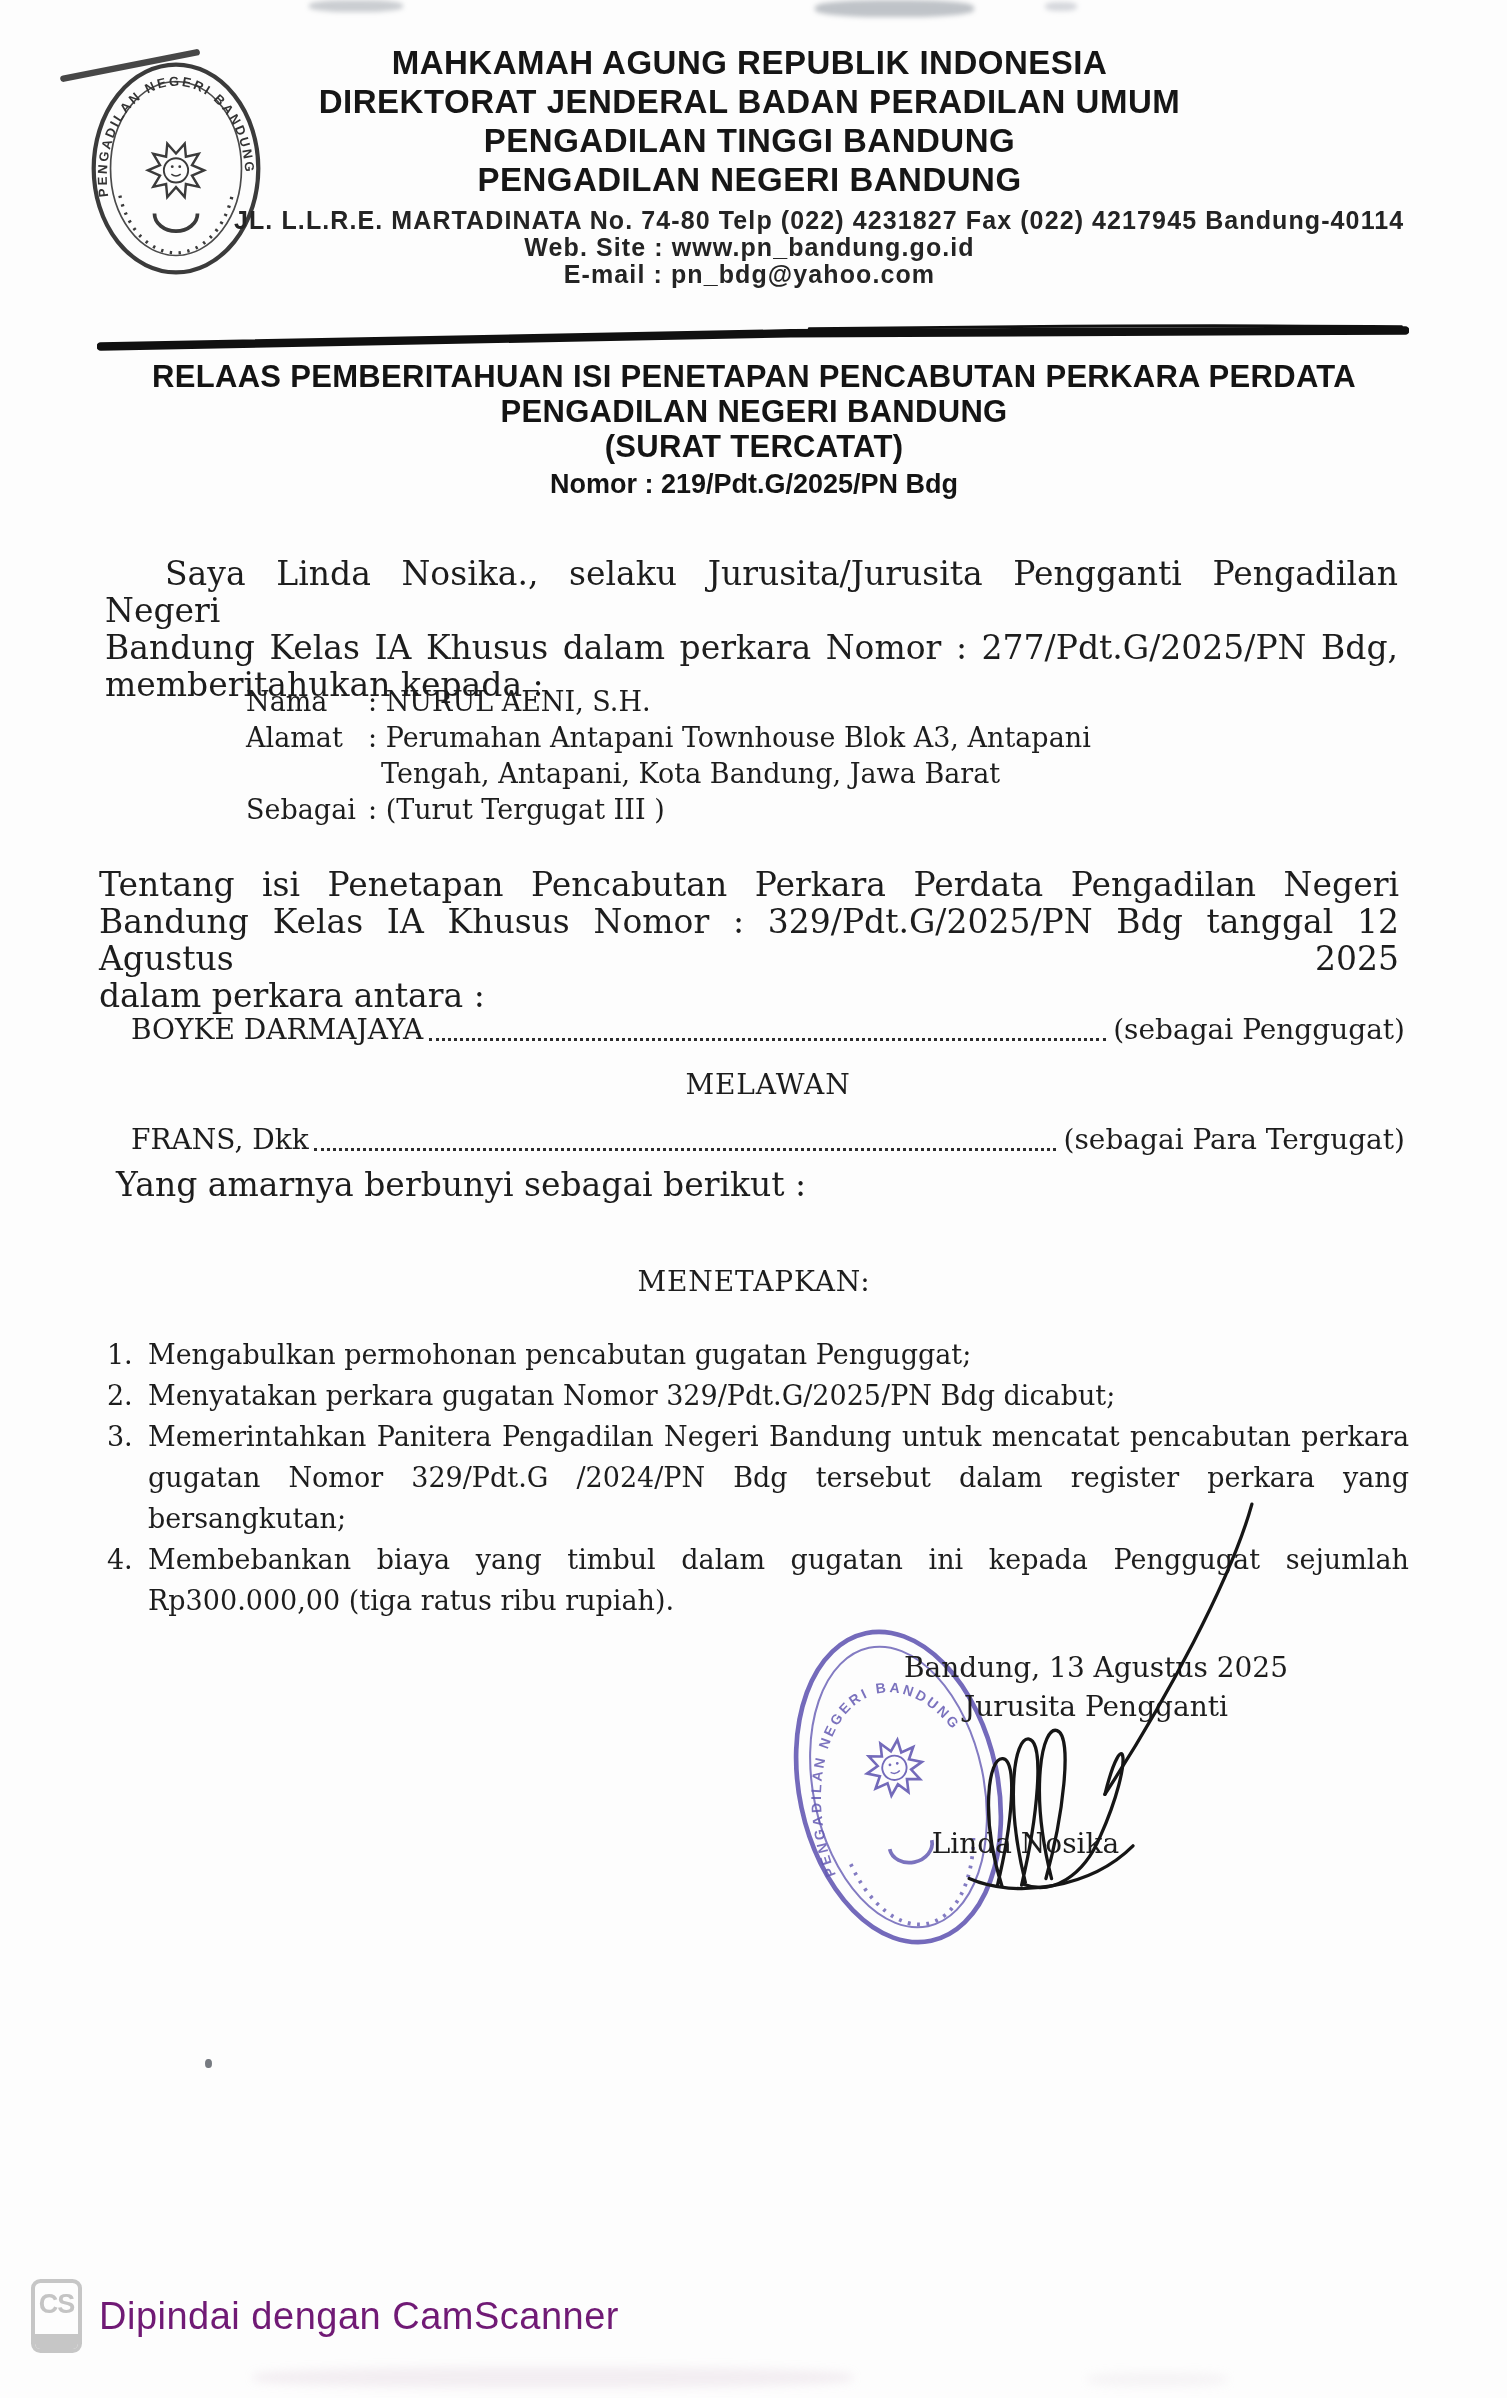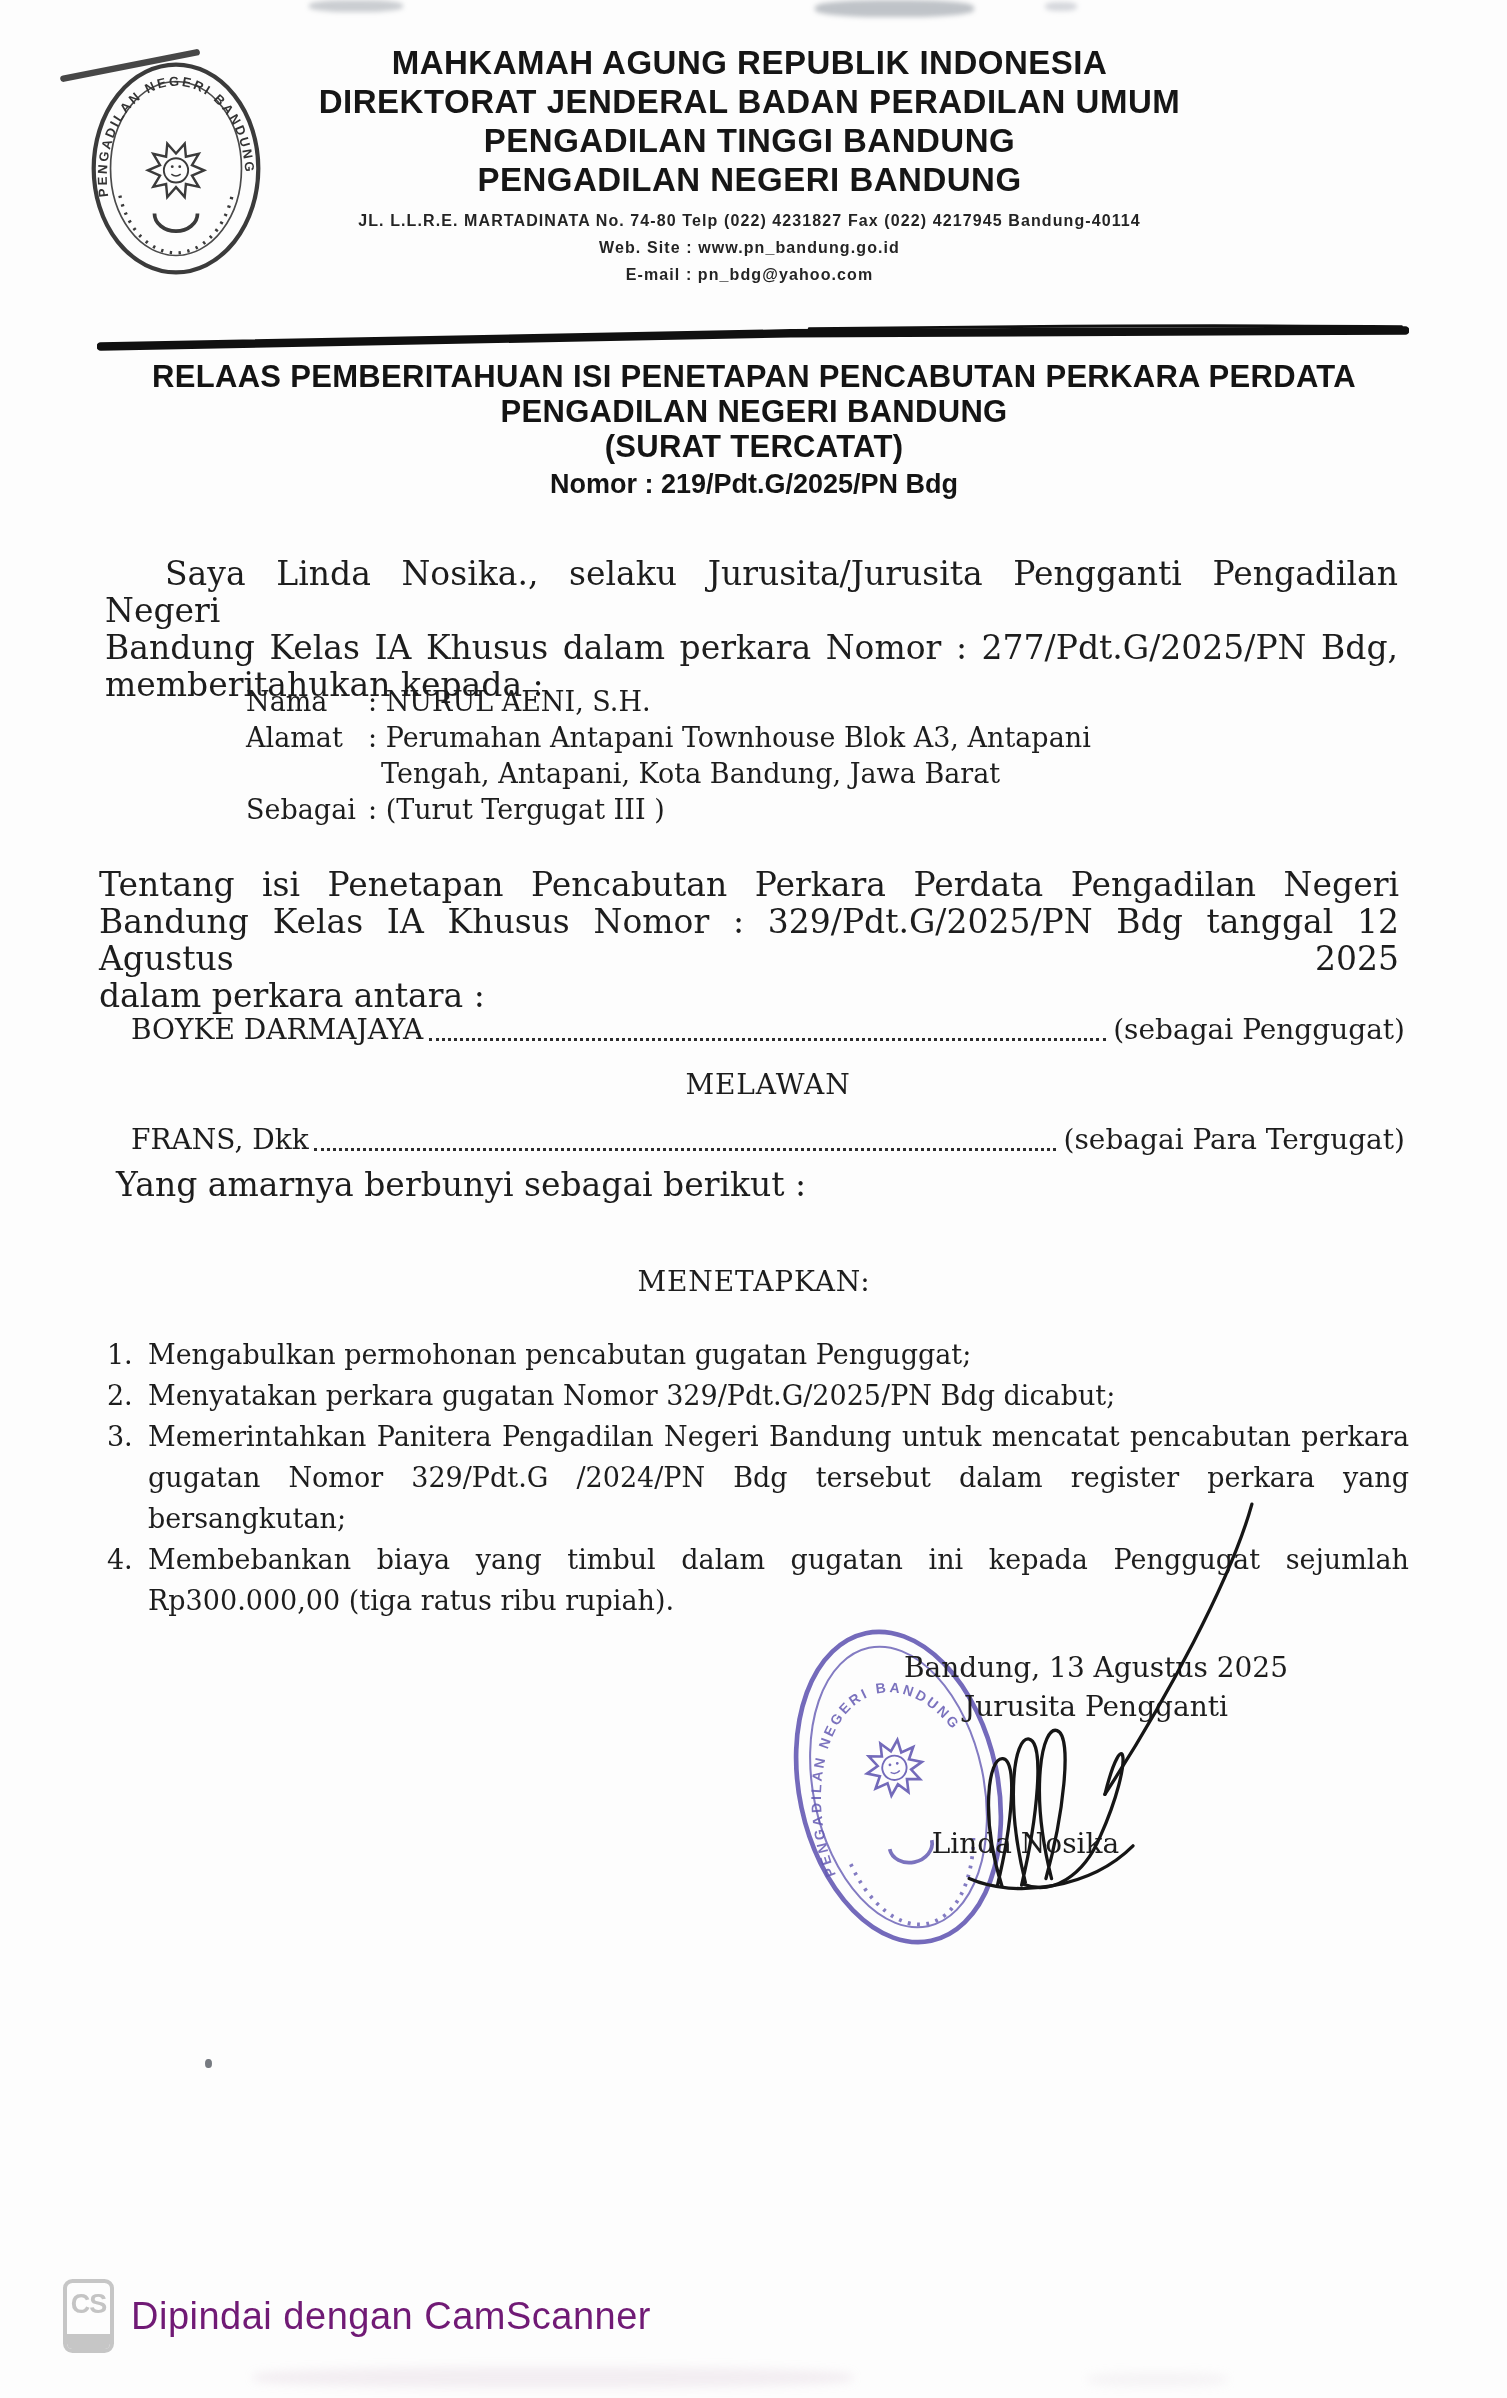--- a/index.html
+++ b/index.html
@@ -6,21 +6,21 @@
   #page{
     position:relative;width:1507px;height:2399px;margin:0 auto;
     background:#fdfdfd;overflow:hidden;
     font-family:"Liberation Sans",sans-serif;color:#1c1c1c;
   }
   
   .seal-wrap{position:absolute;left:89px;top:60px;width:174px;height:217px;}
   .pen-stroke{position:absolute;left:54px;top:43px;width:154px;height:45px;}
   .letterhead{position:absolute;left:234px;top:43px;width:1031px;text-align:center;}
   .lh-line{font-weight:bold;font-size:33px;line-height:39px;letter-spacing:0.5px;color:#161616;}
-  .lh-contact{margin-top:8.4px;font-weight:bold;font-size:16px;line-height:27px;letter-spacing:1.1px;color:#242424;}
+  .lh-contact{margin-top:8.4px;font-weight:bold;font-size:25px;line-height:27px;letter-spacing:1.1px;color:#242424;}
   .lh-contact div{white-space:nowrap;}
   .rule-wrap{position:absolute;left:97px;top:322px;width:1312px;height:32px;}
   
   .title-block{position:absolute;left:98px;top:359px;width:1312px;text-align:center;color:#141414;}
   .title-line{font-weight:bold;font-size:31px;line-height:35px;letter-spacing:0.3px;}
   .title-number{font-weight:bold;font-size:27px;line-height:34px;margin-top:2.8px;}
   
   .serif{font-family:"DejaVu Serif",serif;color:#1d1d1d;}
   .para{position:absolute;font-size:33px;line-height:37px;}
   .line-just{text-align:justify;text-align-last:justify;}
@@ -47,21 +47,21 @@
   .stamp-wrap{position:absolute;left:789px;top:1623px;width:219px;height:328px;
     transform:rotate(-12deg);opacity:.85;z-index:1;}
   .sign-date{position:absolute;left:871px;top:1651px;width:450px;text-align:center;
     font-size:28px;z-index:2;}
   .sign-role{position:absolute;left:871px;top:1690px;width:450px;text-align:center;
     font-size:28px;z-index:2;}
   .sign-name{position:absolute;left:871px;top:1827px;width:309px;text-align:center;
     font-size:28px;z-index:2;}
   .signature-wrap{position:absolute;left:913px;top:1476px;width:440px;height:440px;z-index:3;pointer-events:none;}
   
-  .footer{position:absolute;left:31px;top:2279px;display:flex;align-items:center;gap:17px;margin-left:32px;}
+  .footer{position:absolute;left:31px;top:2279px;display:flex;align-items:center;gap:17px;}
   .cs-logo{width:43px;height:66px;border:4.7px solid #c6c6c6;border-radius:9.4px;
     display:flex;flex-direction:column;justify-content:space-between;overflow:hidden;background:#fdfdfd;}
   .cs-letters{font-weight:bold;font-size:27px;color:#c4c4c4;text-align:center;line-height:43px;letter-spacing:-0.9px;}
   .cs-bar{height:15px;background:#c6c6c6;}
   .footer-text{font-size:38px;color:#701a75;letter-spacing:0.5px;}
   
   .smudge{position:absolute;filter:blur(2.8px);border-radius:40%;}
   .sm-top1{left:309px;top:0;width:94px;height:12px;background:rgba(85,95,110,.30);}
   .sm-top2{left:815px;top:0;width:159px;height:17px;background:rgba(75,85,100,.35);}
   .sm-top3{left:1045px;top:1.9px;width:32px;height:9.4px;background:rgba(110,120,135,.28);}

